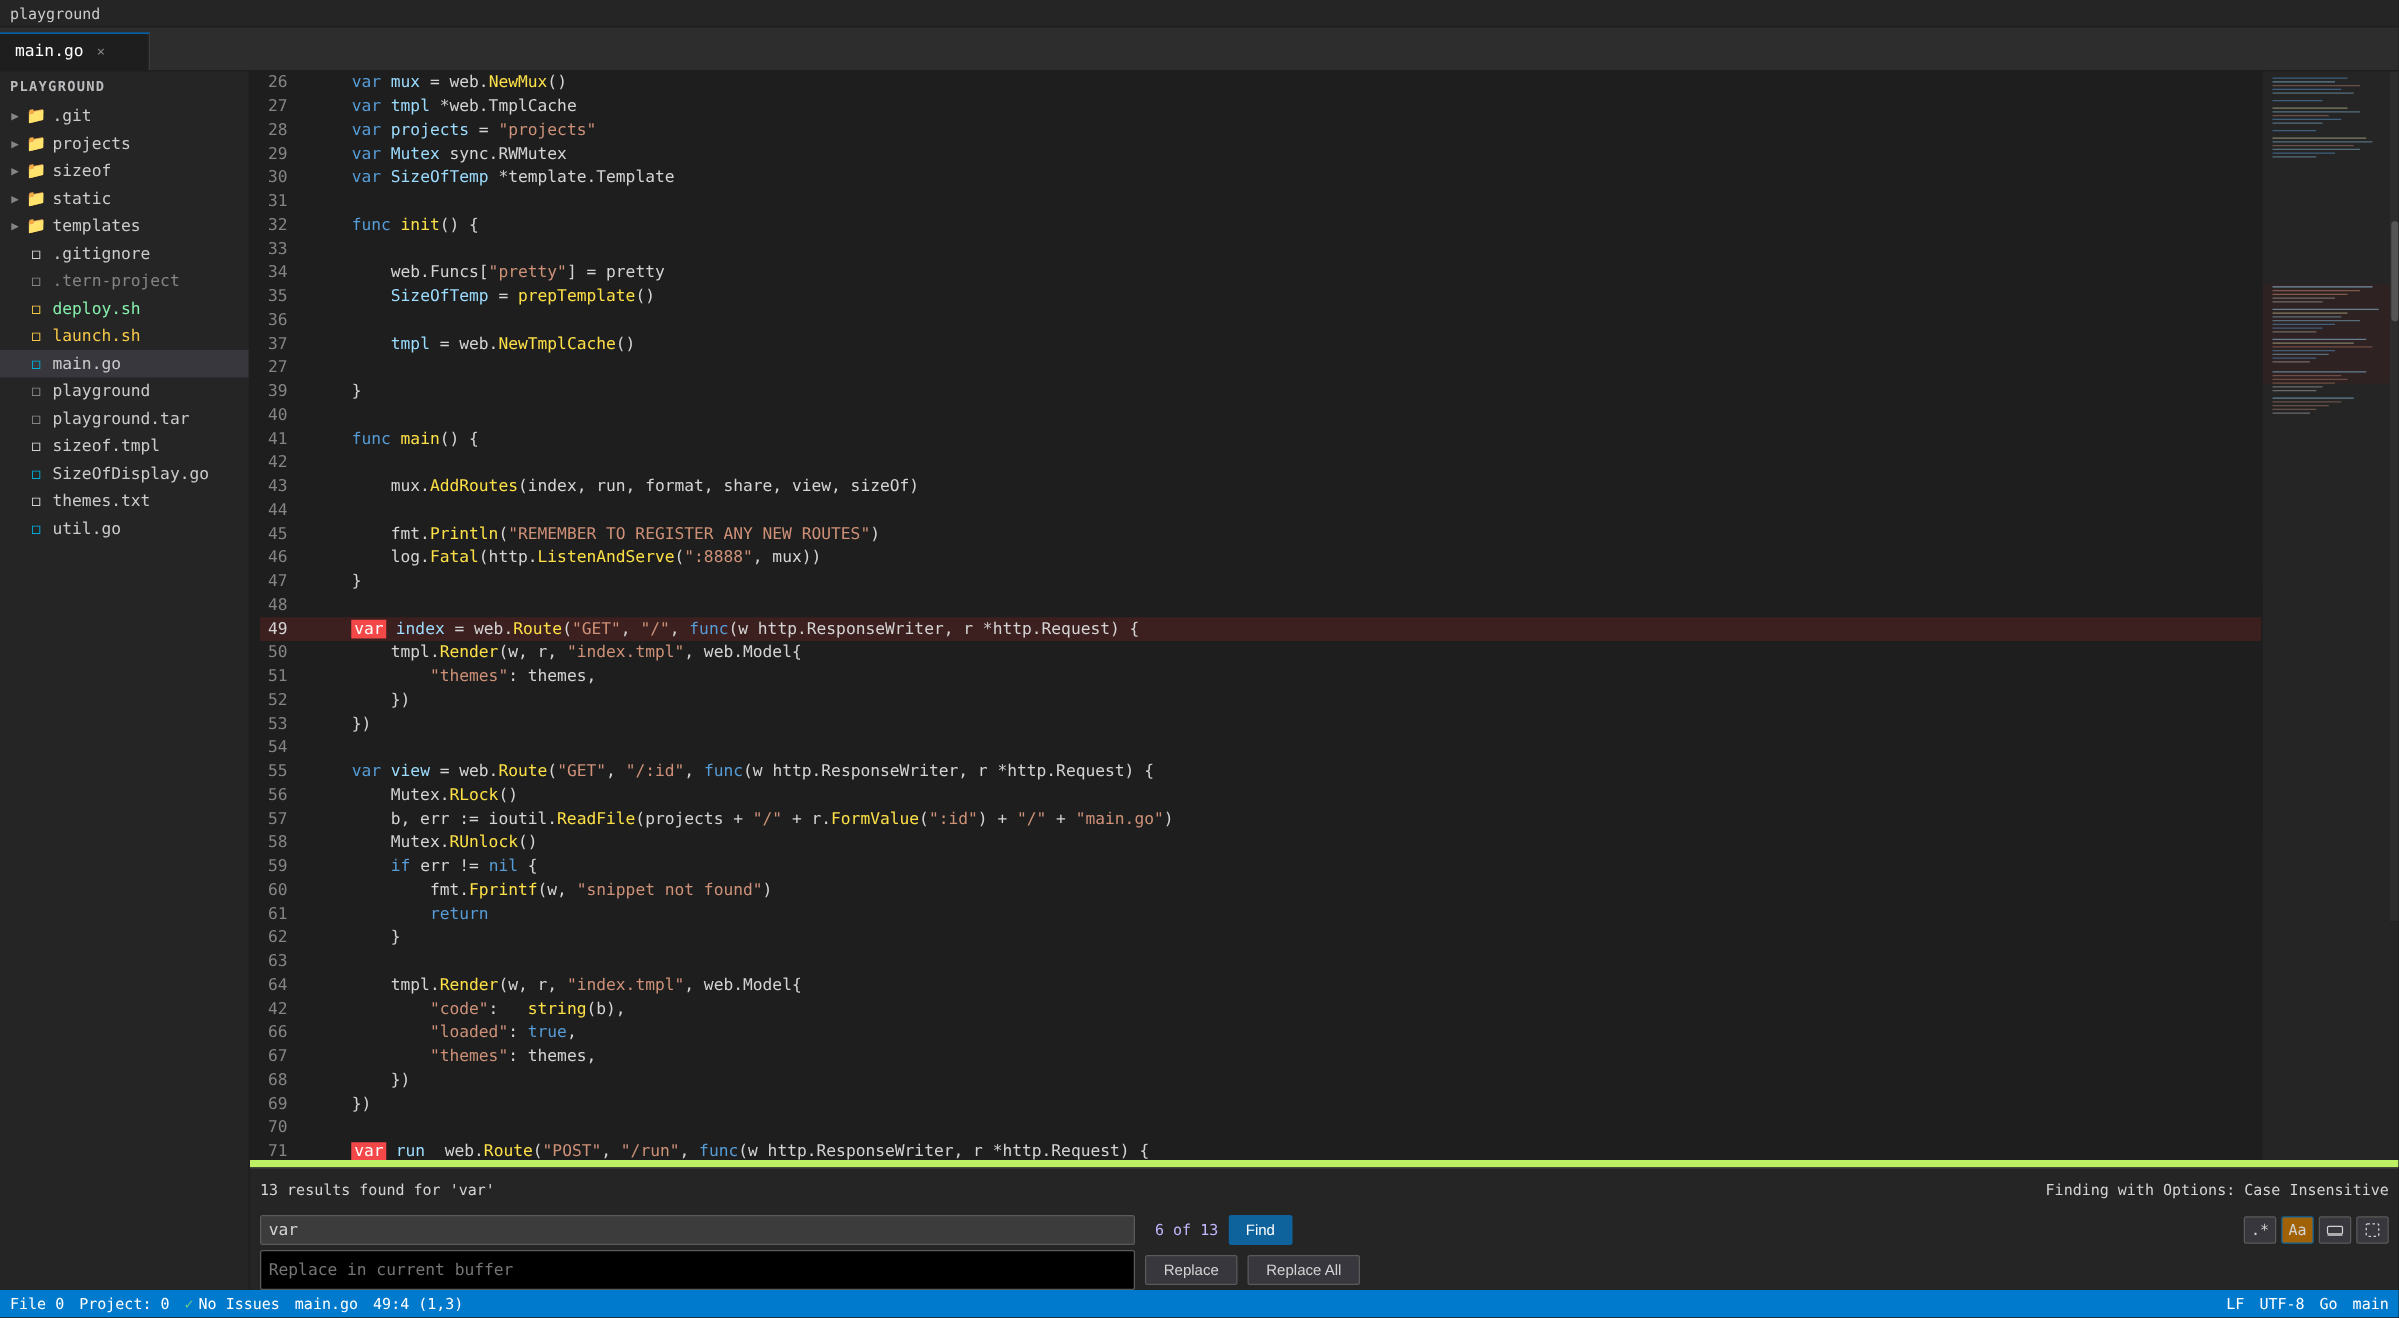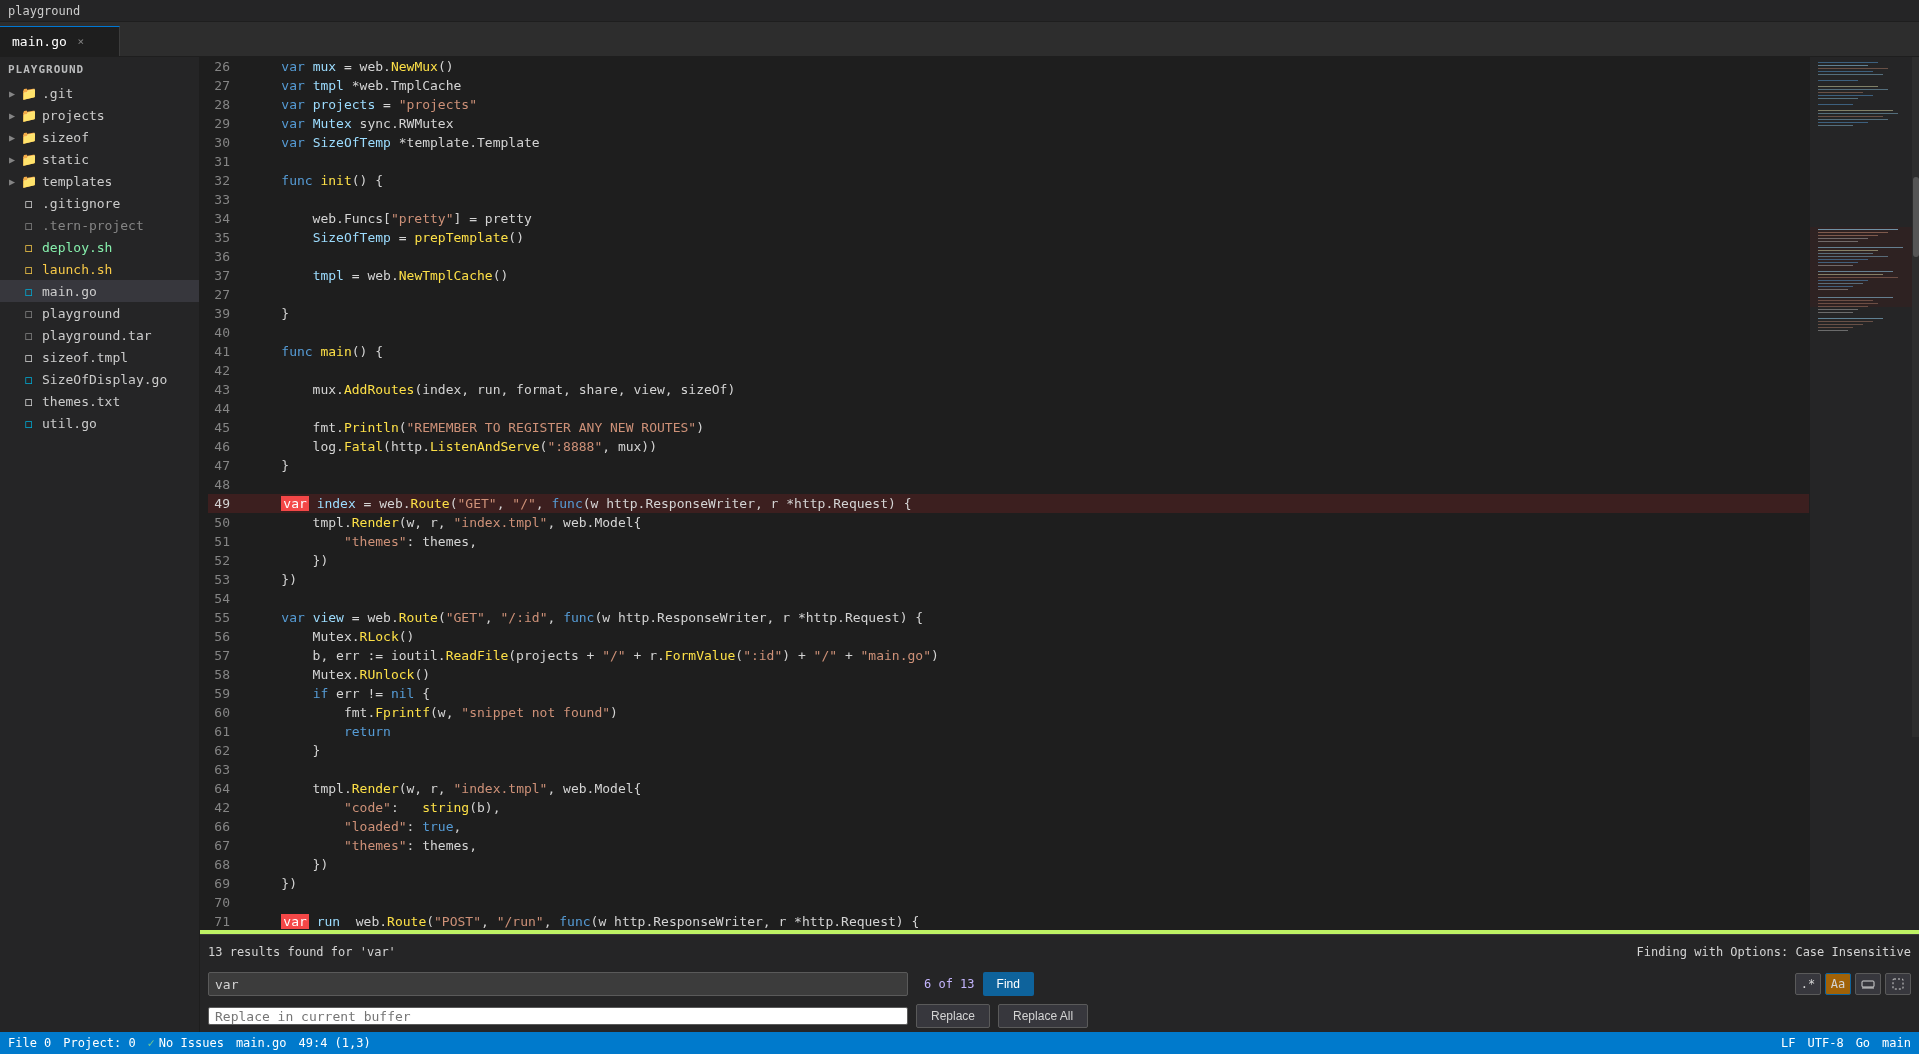--- a/index.html
+++ b/index.html
@@ -176,21 +176,21 @@
       gap: 8px;
       height: 34px;
     }
     .search-result-info {
       color: #d4d4d4;
       font-size: 12px;
     }
     
     .find-replace-area {
       background: #252526;
-      border-top: 4px solid #bef264;
+      border-top: 6px solid #bef264;
       display: flex;
       flex-direction: column;
     }
     .find-row, .replace-row {
       display: flex;
       align-items: center;
       padding: 3px 8px;
       gap: 8px;
       height: 32px;
     }
@@ -210,26 +210,26 @@
       border: none;
       outline: none;
       color: #d4d4d4;
       font-family: inherit;
       font-size: 13px;
       width: 100%;
     }
     .replace-input-wrap {
       flex: 1;
       max-width: 700px;
-      background: #ffffff;
+      background: #000000;
       border: 1px solid #5a5a5a;
       border-radius: 2px;
       display: flex;
       padding: 0 6px;
-      height: 18px;
+      height: 32px;
     }
     .replace-input-wrap input {
       background: transparent;
       border: none;
       outline: none;
       color: #858585;
       font-family: inherit;
       font-size: 13px;
       width: 100%;
     }

